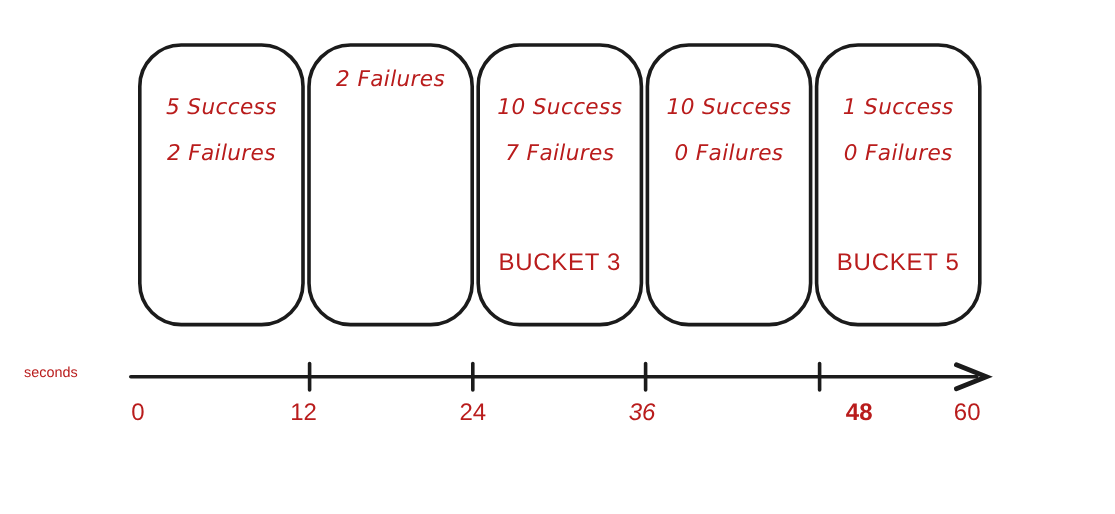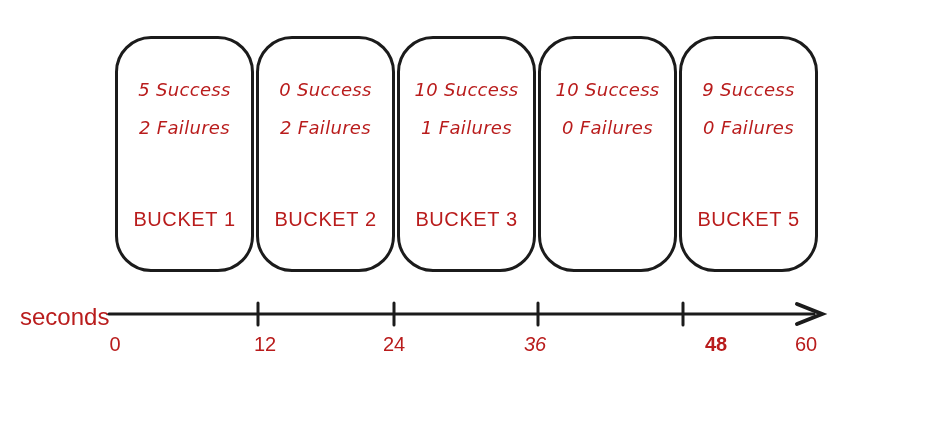--- a/index.html
+++ b/index.html
@@ -59,21 +59,21 @@
     font-size: 20px;
     letter-spacing: 0.6px;
     white-space: nowrap;
   }
 
   
   .axis-label {
     position: absolute;
     left: 20px;
     top: 303px;
-    font-size: 24px;
+    font-size: 12px;
   }
   .axis-svg {
     position: absolute;
     left: 0;
     top: 294px;
     width: 929px;
     height: 46px;
   }
   .tick-labels {
     position: absolute;
@@ -92,60 +92,57 @@
 </style>
 </head>
 <body>
 
 <div class="canvas">
 
   <div class="buckets-row">
     <div class="bucket">
       <div class="bucket-success">5 Success</div>
       <div class="bucket-failures">2 Failures</div>
-      <div class="bucket-name">BUCKET 1</div>
     </div>
 
     <div class="bucket">
-      <div class="bucket-success">0 Success</div>
       <div class="bucket-failures">2 Failures</div>
-      <div class="bucket-name">BUCKET 2</div>
     </div>
 
     <div class="bucket">
       <div class="bucket-success">10 Success</div>
-      <div class="bucket-failures">1 Failures</div>
+      <div class="bucket-failures">7 Failures</div>
       <div class="bucket-name">BUCKET 3</div>
     </div>
 
     <div class="bucket">
       <div class="bucket-success">10 Success</div>
       <div class="bucket-failures">0 Failures</div>
     </div>
 
     <div class="bucket">
-      <div class="bucket-success">9 Success</div>
+      <div class="bucket-success">1 Success</div>
       <div class="bucket-failures">0 Failures</div>
       <div class="bucket-name">BUCKET 5</div>
     </div>
   </div>
 
   <span class="axis-label">seconds</span>
 
   <svg class="axis-svg" viewBox="0 0 929 46" xmlns="http://www.w3.org/2000/svg" aria-hidden="true">
     <line x1="109" y1="20" x2="814" y2="20" stroke="#1b1b1b" stroke-width="3" stroke-linecap="round"></line>
     <line x1="258" y1="9" x2="258" y2="31" stroke="#1b1b1b" stroke-width="3" stroke-linecap="round"></line>
     <line x1="394" y1="9" x2="394" y2="31" stroke="#1b1b1b" stroke-width="3" stroke-linecap="round"></line>
     <line x1="538" y1="9" x2="538" y2="31" stroke="#1b1b1b" stroke-width="3" stroke-linecap="round"></line>
     <line x1="683" y1="9" x2="683" y2="31" stroke="#1b1b1b" stroke-width="3" stroke-linecap="round"></line>
     <polyline points="797,10 822,20 797,30" fill="none" stroke="#1b1b1b" stroke-width="4" stroke-linecap="round" stroke-linejoin="miter"></polyline>
   </svg>
 
   <div class="tick-labels">
       <span class="tick-label" style="left: 90px;">0</span>
-      <span class="tick-label" style="left: 240px;">12</span>
+      <span class="tick-label" style="left: 228px;">12</span>
       <span class="tick-label" style="left: 369px;">24</span>
       <span class="tick-label" style="left: 510px; font-style: italic;">36</span>
       <span class="tick-label" style="left: 691px; font-weight: bold;">48</span>
       <span class="tick-label" style="left: 781px;">60</span>
     </div>
 
 </div>
 
 </body></html>

